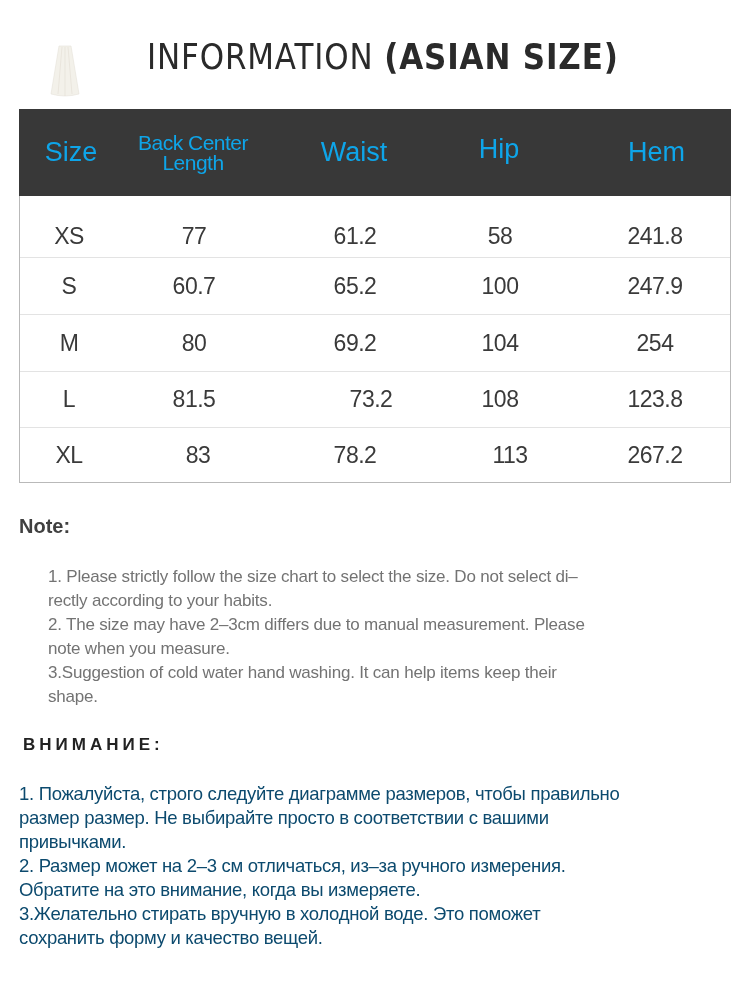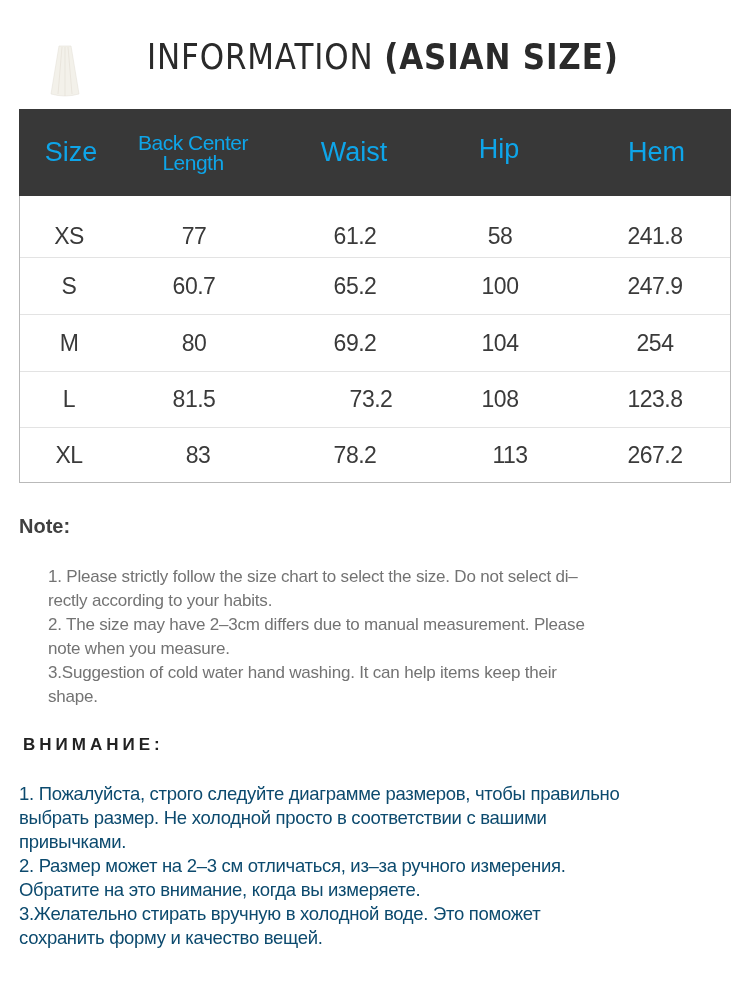--- a/index.html
+++ b/index.html
@@ -99,20 +99,20 @@
     <p>note when you measure.</p>
     <p>3.Suggestion of cold water hand washing. It can help items keep their</p>
     <p>shape.</p>
   </div>
 </div>
 
 <div class="ru-notes">
   <h3 class="ru-heading">ВНИМАНИЕ:</h3>
   <div class="ru-body">
     <p>1. Пожалуйста, строго следуйте диаграмме размеров, чтобы правильно</p>
-    <p>выбрать размер. Не холодной просто в соответствии с вашими</p>
+    <p>размер размер. Не выбирайте просто в соответствии с вашими</p>
     <p>привычками.</p>
     <p>2. Размер может на 2–3 см отличаться, из–за ручного измерения.</p>
     <p>Обратите на это внимание, когда вы измеряете.</p>
     <p>3.Желательно стирать вручную в холодной воде. Это поможет</p>
     <p>сохранить форму и качество вещей.</p>
   </div>
 </div>
 
 </body></html>

